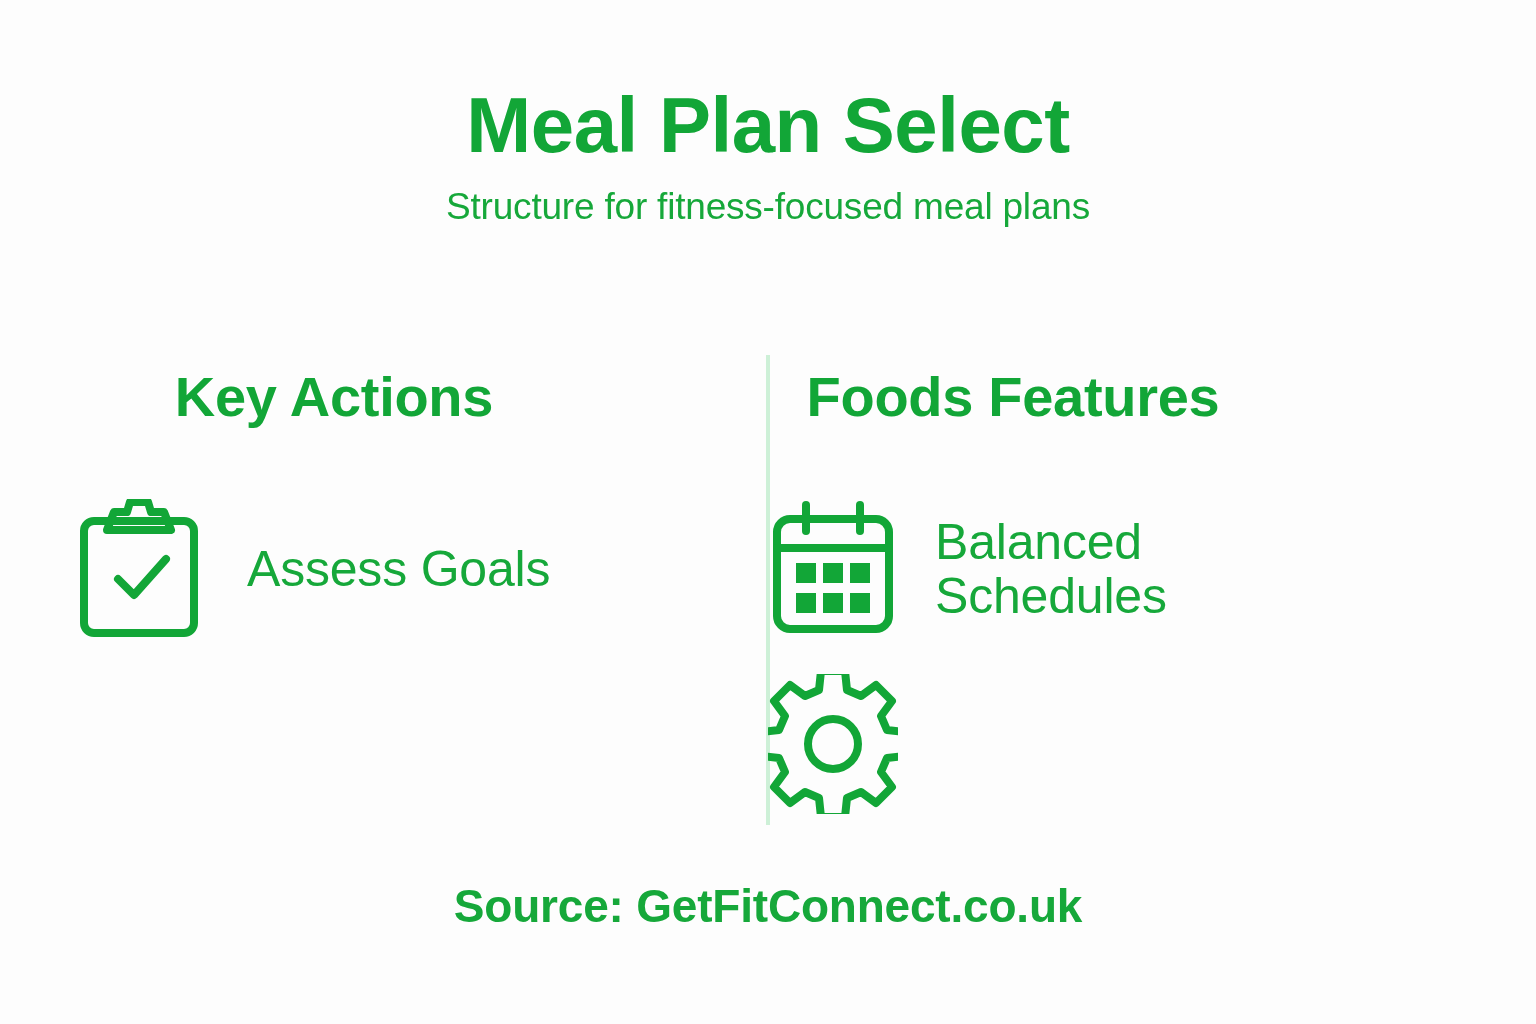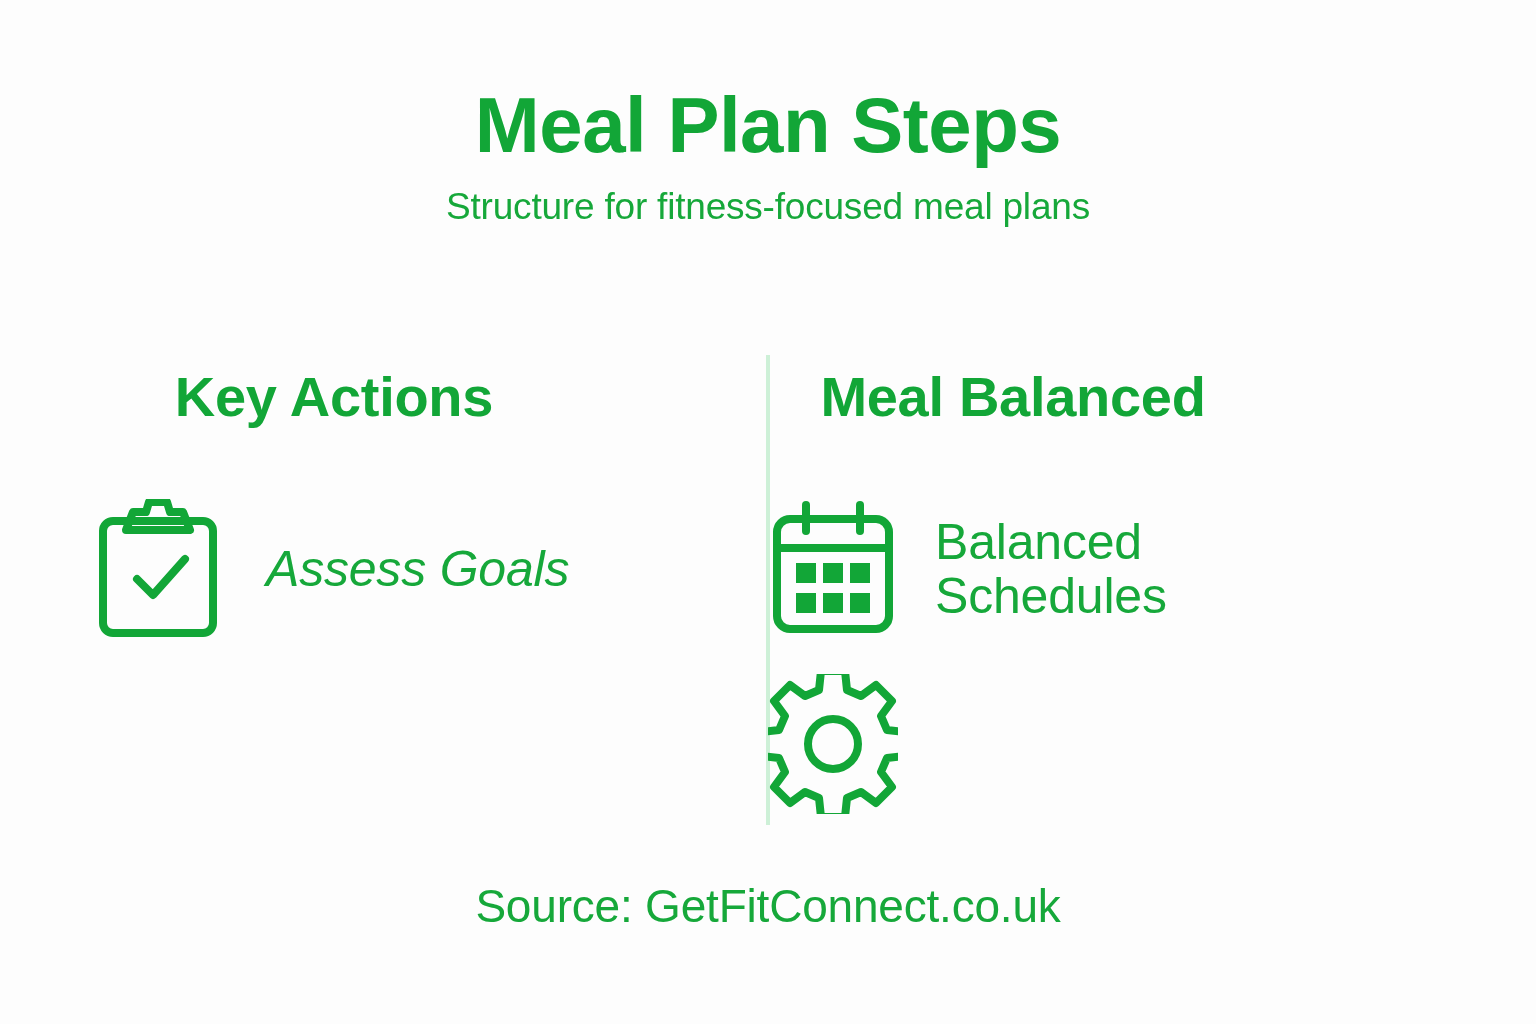--- a/index.html
+++ b/index.html
@@ -90,21 +90,21 @@
     flex-direction: column;
   }
 
   .item {
     display: flex;
     flex-direction: row;
     align-items: center;
     height: 175px;
   }
 
-  .col-left .item  { padding-left: 92px; font-style: italic; }
+  .col-left .item  { padding-left: 73px; }
   .col-right .item { padding-left: 95px; }
 
   .item-icon {
     width: 132px;
     height: 140px;
     flex: 0 0 132px;
     display: flex;
     align-items: center;
     justify-content: center;
   }
@@ -134,33 +134,33 @@
   }
 
   
   .source {
     position: absolute;
     top: 879px;
     left: 0;
     width: 1536px;
     text-align: center;
     font-size: 46px;
-    font-weight: 400;
+    font-weight: 700;
     color: #16a83a;
     letter-spacing: -0.2px;
     white-space: nowrap;
   }
 </style>
 </head>
 <body>
 
 <div class="infographic">
 
   <div class="header">
-    <div class="title">Meal Plan Steps</div>
+    <div class="title">Meal Plan Select</div>
     <div class="subtitle">Structure for fitness-focused meal plans</div>
   </div>
 
   <div class="divider"></div>
 
   <div class="columns">
 
     <div class="column col-left">
       <div class="col-heading">Key Actions</div>
 
@@ -175,21 +175,21 @@
             </svg>
           </span>
           <span class="item-label">Assess Goals</span>
         </div>
 
 
       </div>
     </div>
 
     <div class="column col-right">
-      <div class="col-heading">Meal Balanced</div>
+      <div class="col-heading">Foods Features</div>
 
       <div class="items">
 
         <div class="item">
           <span class="item-icon">
             <svg width="130" height="140" viewBox="0 0 130 140" fill="none" stroke="#12a637" stroke-width="8" stroke-linecap="round" stroke-linejoin="round">
               <rect x="9" y="20" width="112" height="110" rx="13" ry="13"></rect>
               <line x1="9" y1="49" x2="121" y2="49"></line>
               <line x1="38" y1="6" x2="38" y2="32"></line>
               <line x1="92" y1="6" x2="92" y2="32"></line>

